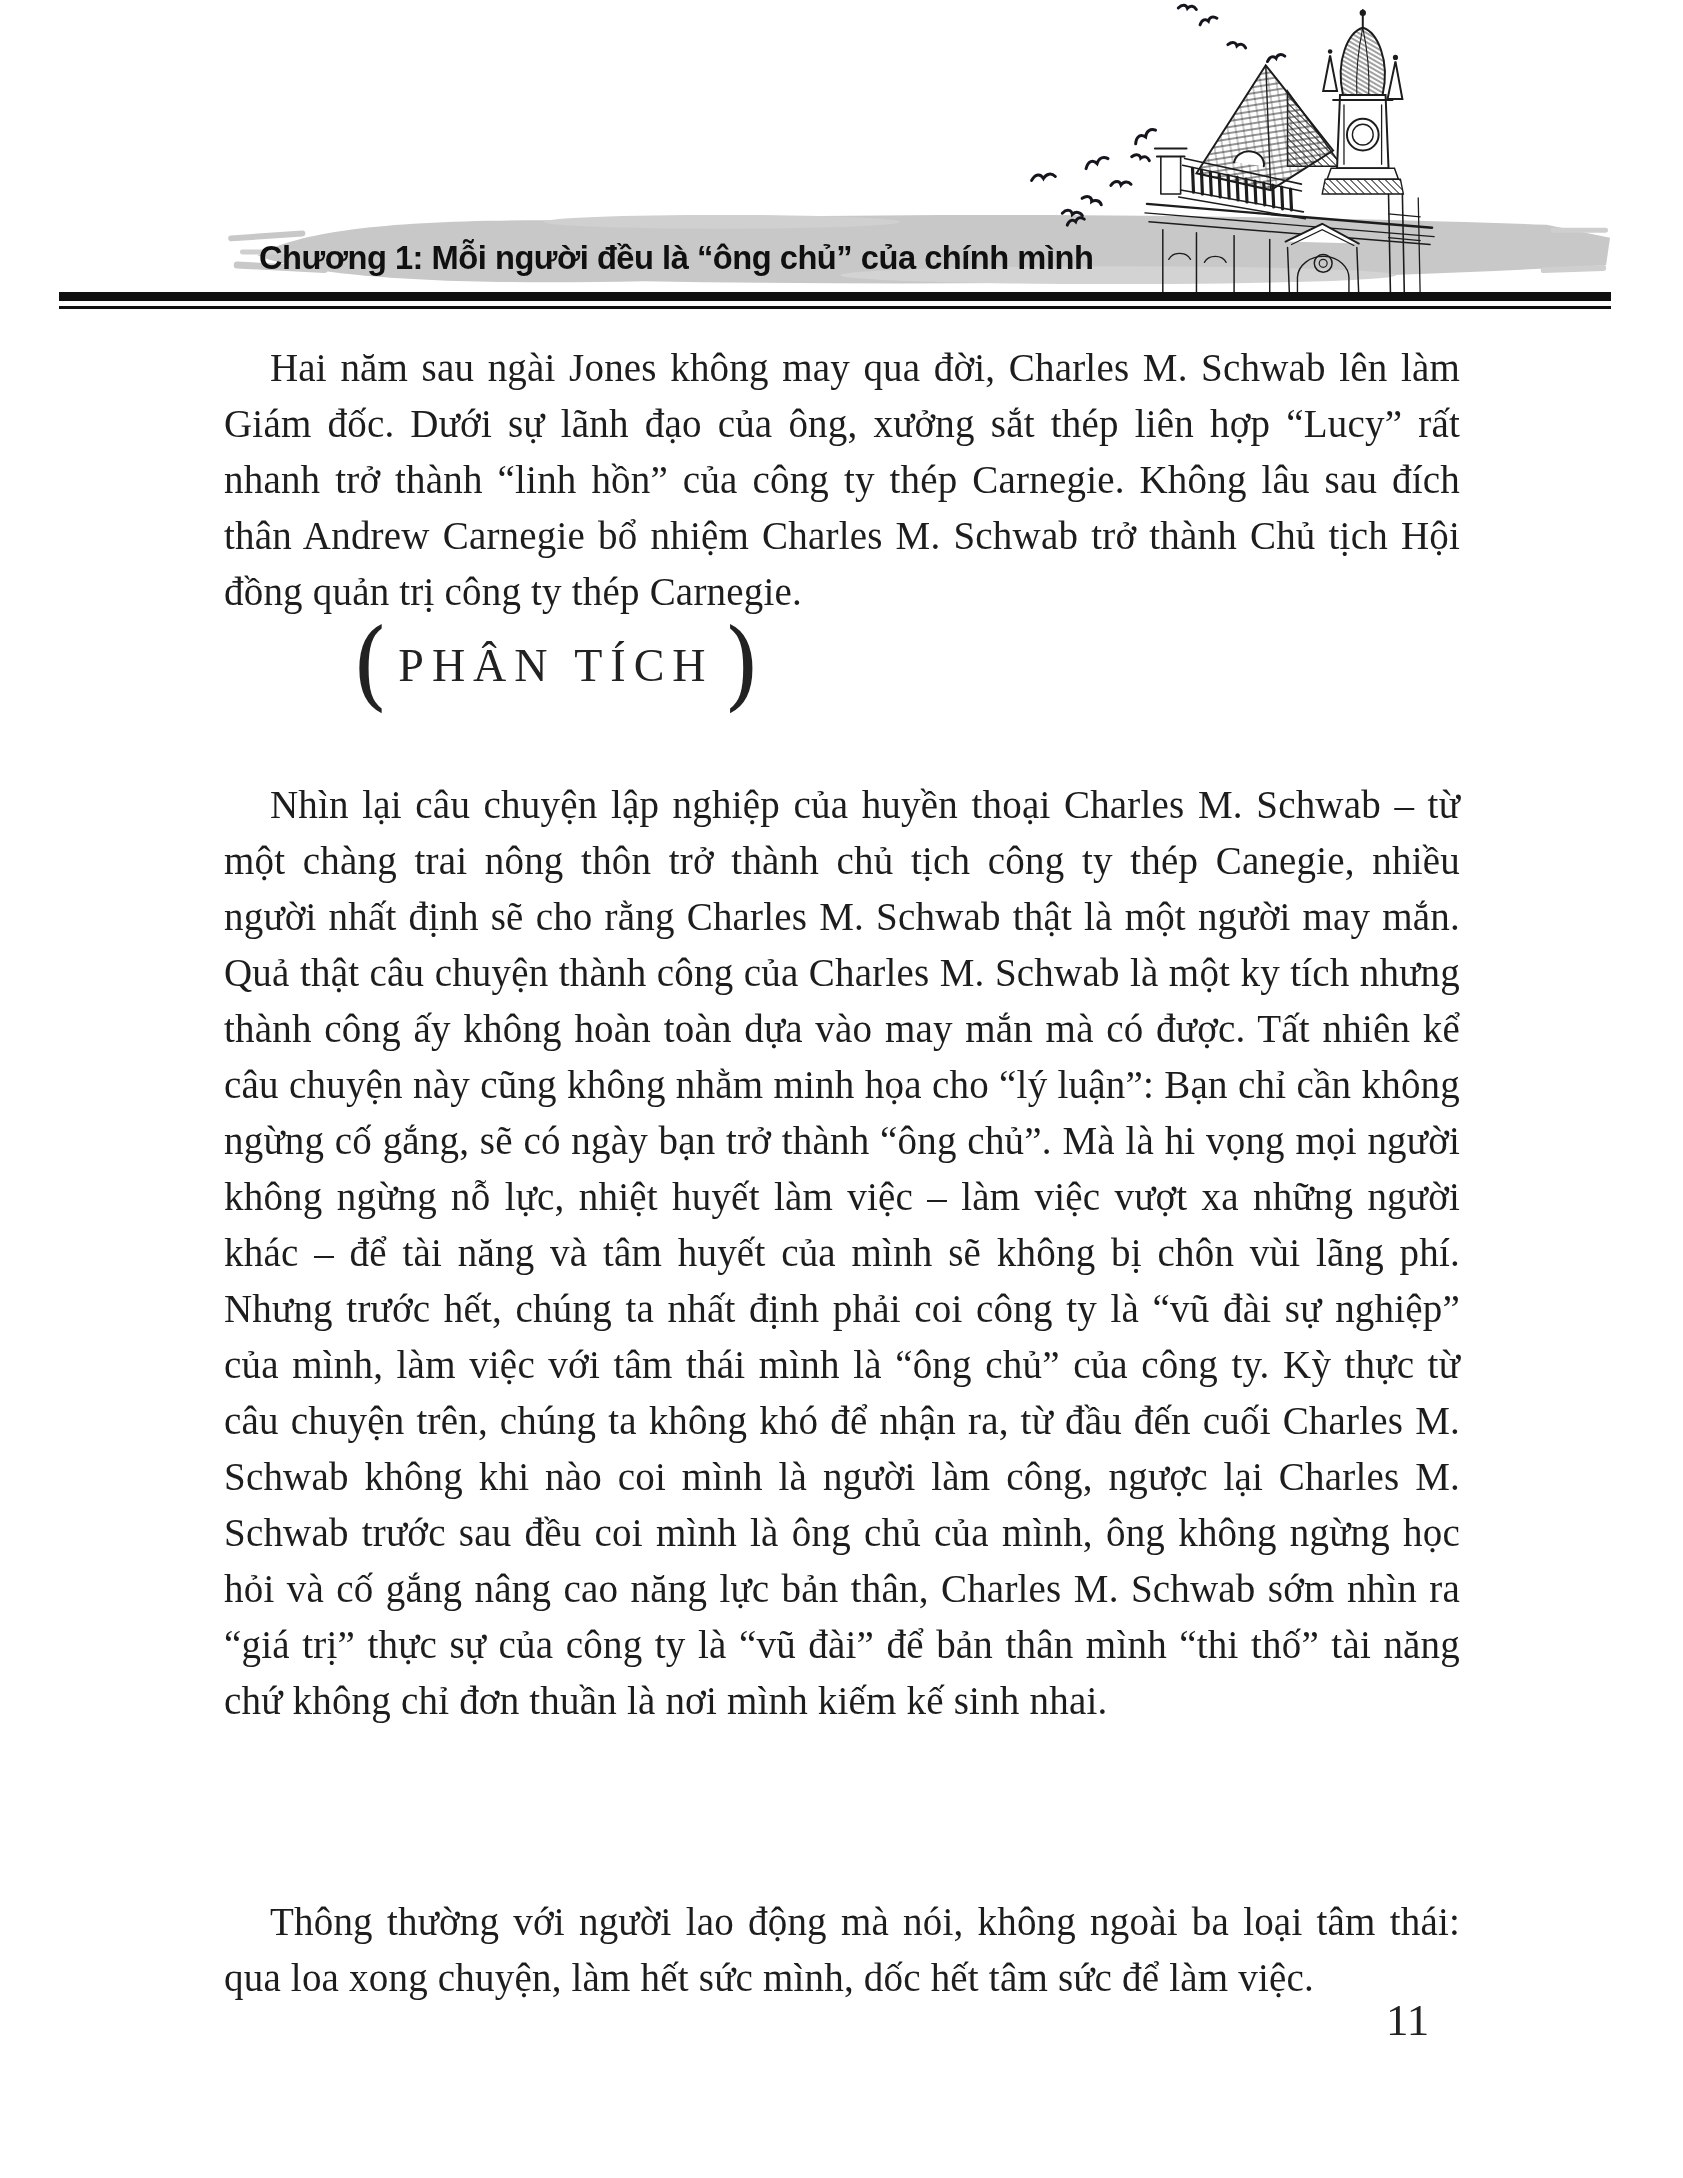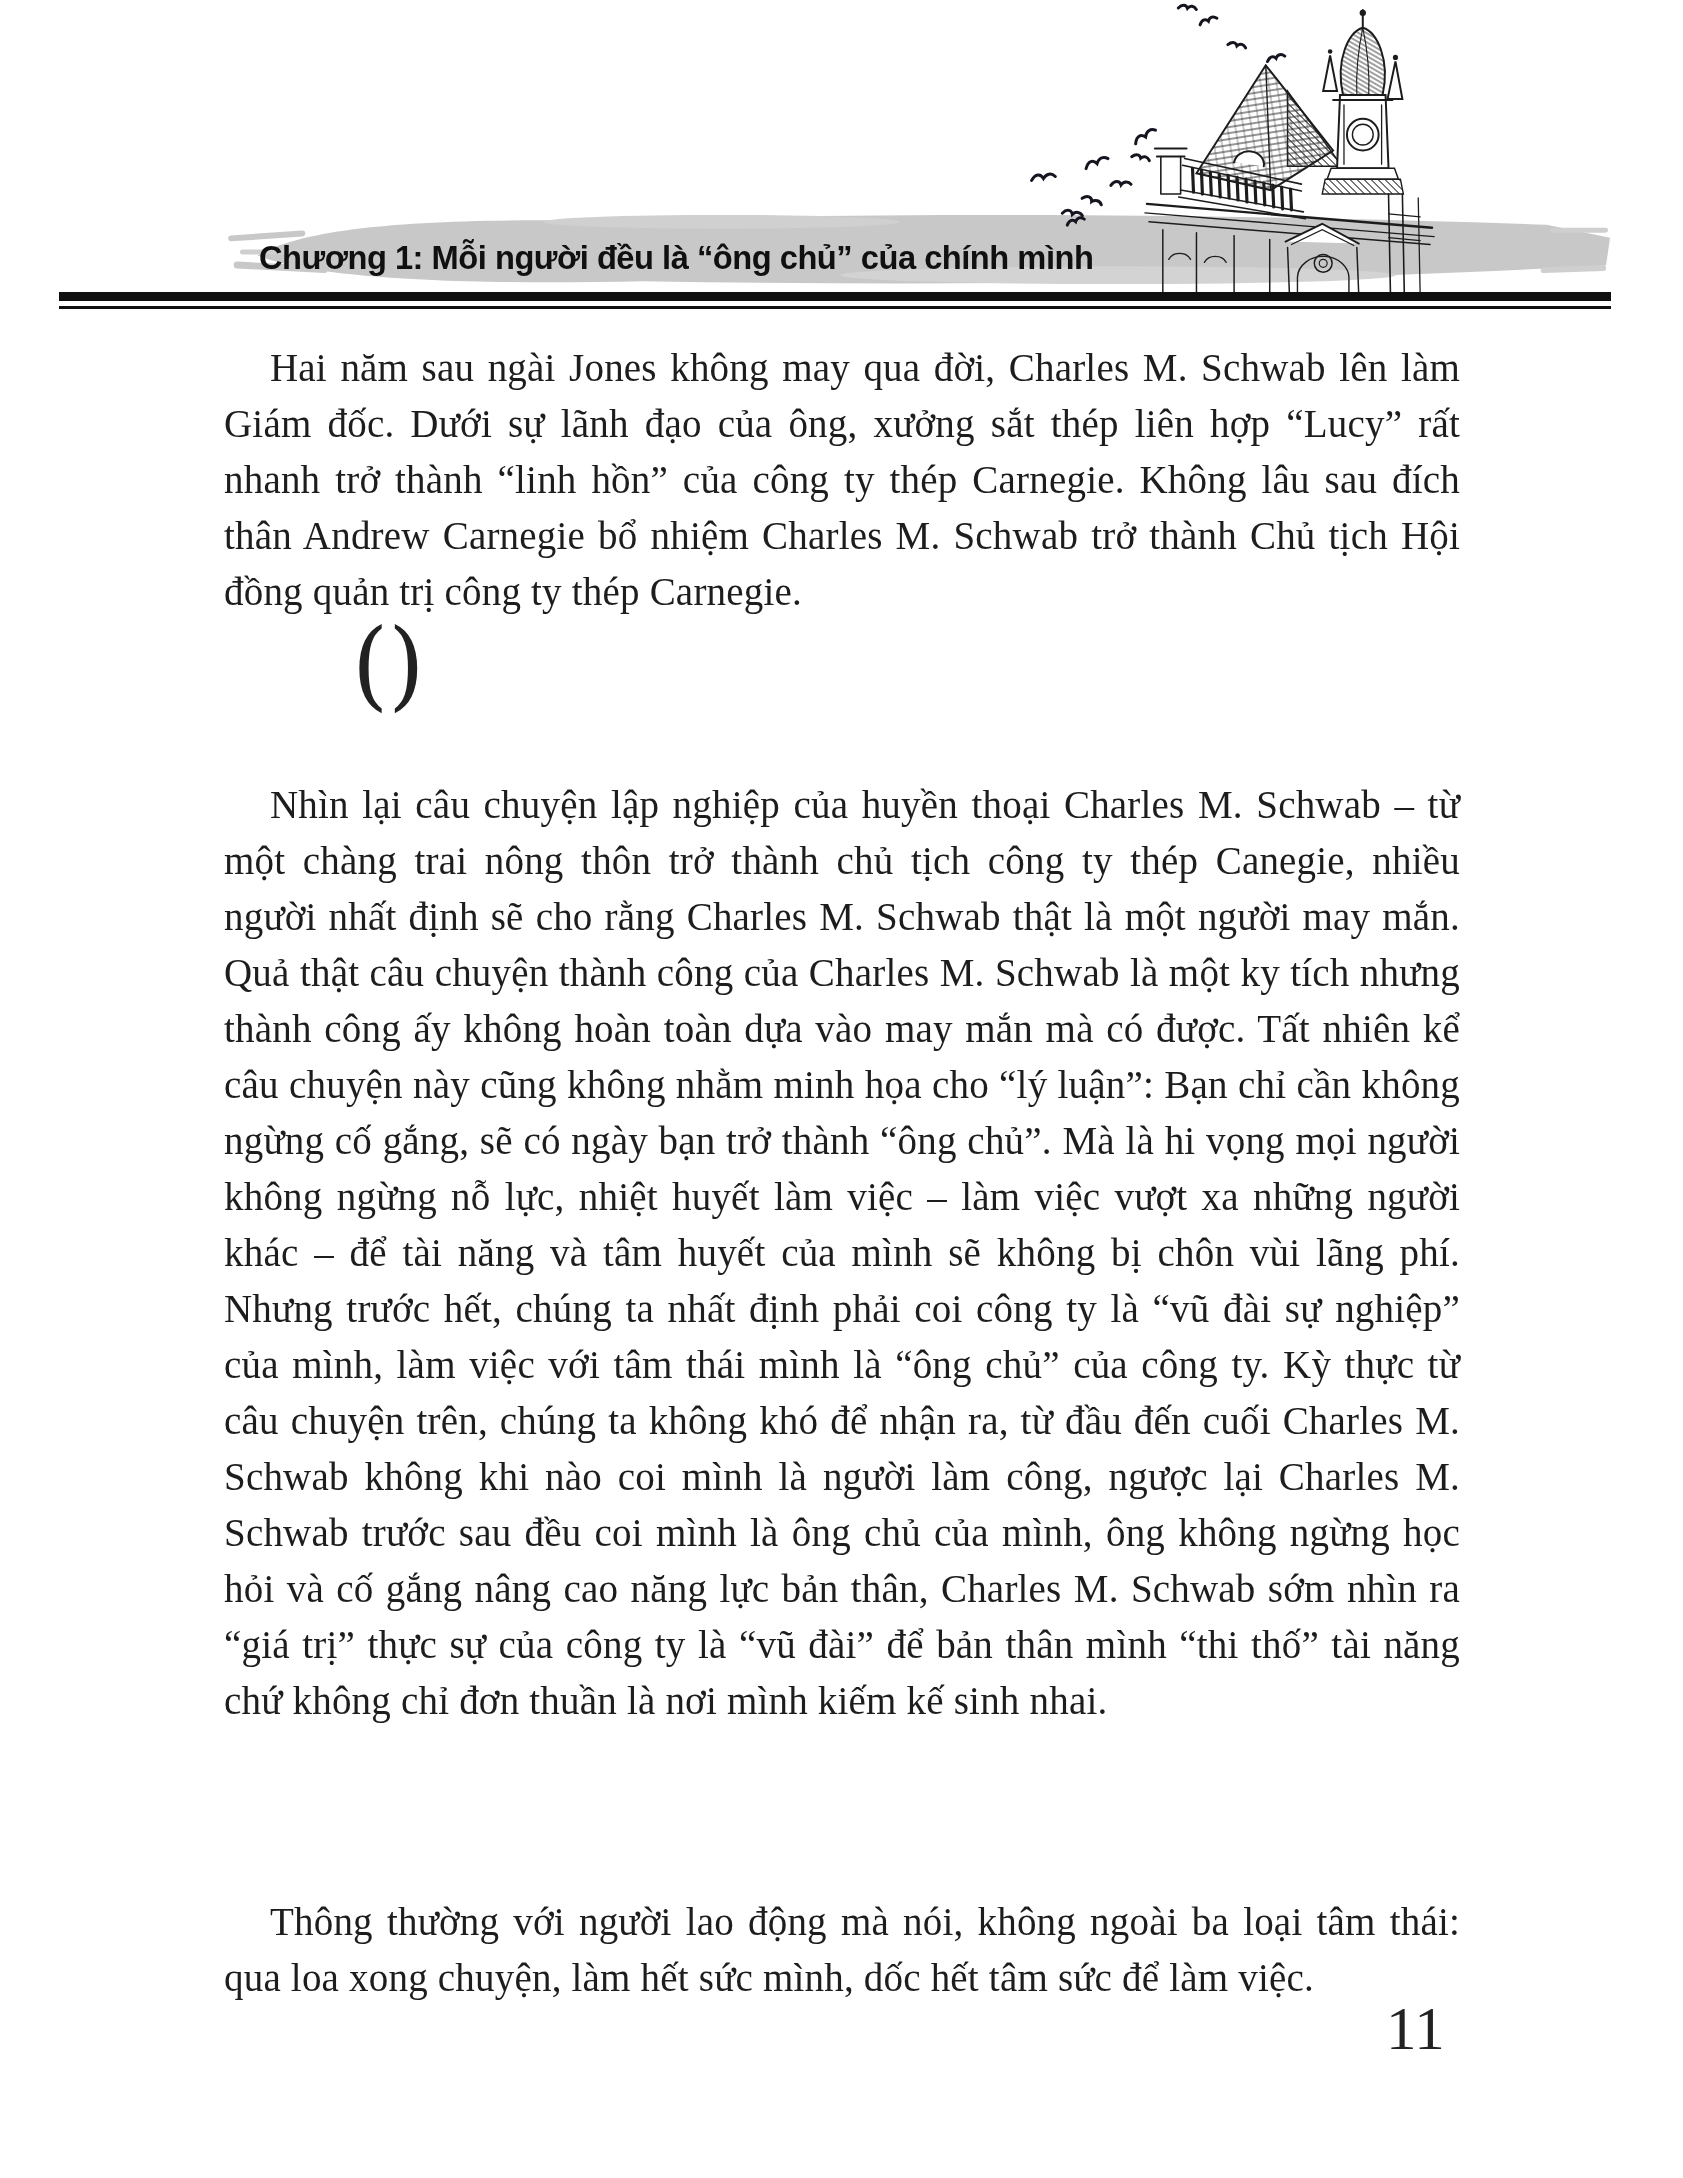--- a/index.html
+++ b/index.html
@@ -45,21 +45,21 @@
     font-size:93px;line-height:83px;font-weight:400;
     font-family:"DejaVu Serif",serif;transform:scaleY(1.04);
   }
   .section-heading .heading-text{
     font-size:46px;line-height:83px;letter-spacing:8px;
     padding:0 10px;font-family:"Liberation Serif",serif;
   }
 
   .page-number{
     position:absolute;left:1386px;top:1994px;
-    font-size:61px;color:#222;font-family:"Liberation Serif",serif;
+    font-size:45px;color:#222;font-family:"Liberation Serif",serif;
   }
 
   .birds{position:absolute;left:980px;top:0;width:347px;height:248px;}
   .building{position:absolute;left:1139px;top:0;width:307px;height:297px;}
 </style>
 </head>
 <body>
 
 <div class="page">
 
@@ -174,20 +174,21 @@
 
   <div class="chapter-title">Chương 1: Mỗi người đều là “ông chủ” của chính mình</div>
 
   <div class="rule-thick"></div>
   <div class="rule-thin"></div>
 
   <p class="para para1">Hai năm sau ngài Jones không may qua đời, Charles M. Schwab lên làm Giám đốc. Dưới sự lãnh đạo của ông, xưởng sắt thép liên hợp “Lucy” rất nhanh trở thành “linh hồn” của công ty thép Carnegie. Không lâu sau đích thân Andrew Carnegie bổ nhiệm Charles M. Schwab trở thành Chủ tịch Hội đồng quản trị công ty thép Carnegie.</p>
 
   <div class="section-heading">
     <span class="paren">(</span>
+    <span class="heading-text">PHÂN TÍCH</span>
     <span class="paren">)</span>
   </div>
 
   <p class="para para2">Nhìn lại câu chuyện lập nghiệp của huyền thoại Charles M. Schwab – từ một chàng trai nông thôn trở thành chủ tịch công ty thép Canegie, nhiều người nhất định sẽ cho rằng Charles M. Schwab thật là một người may mắn. Quả thật câu chuyện thành công của Charles M. Schwab là một ky tích nhưng thành công ấy không hoàn toàn dựa vào may mắn mà có được. Tất nhiên kể câu chuyện này cũng không nhằm minh họa cho “lý luận”: Bạn chỉ cần không ngừng cố gắng, sẽ có ngày bạn trở thành “ông chủ”. Mà là hi vọng mọi người không ngừng nỗ lực, nhiệt huyết làm việc – làm việc vượt xa những người khác – để tài năng và tâm huyết của mình sẽ không bị chôn vùi lãng phí. Nhưng trước hết, chúng ta nhất định phải coi công ty là “vũ đài sự nghiệp” của mình, làm việc với tâm thái mình là “ông chủ” của công ty. Kỳ thực từ câu chuyện trên, chúng ta không khó để nhận ra, từ đầu đến cuối Charles M. Schwab không khi nào coi mình là người làm công, ngược lại Charles M. Schwab trước sau đều coi mình là ông chủ của mình, ông không ngừng học hỏi và cố gắng nâng cao năng lực bản thân, Charles M. Schwab sớm nhìn ra “giá trị” thực sự của công ty là “vũ đài” để bản thân mình “thi thố” tài năng chứ không chỉ đơn thuần là nơi mình kiếm kế sinh nhai.</p>
   <p class="para para3">Thông thường với người lao động mà nói, không ngoài ba loại tâm thái: qua loa xong chuyện, làm hết sức mình, dốc hết tâm sức để làm việc.</p>
 
   <div class="page-number">11</div>
 
 </div>
 

